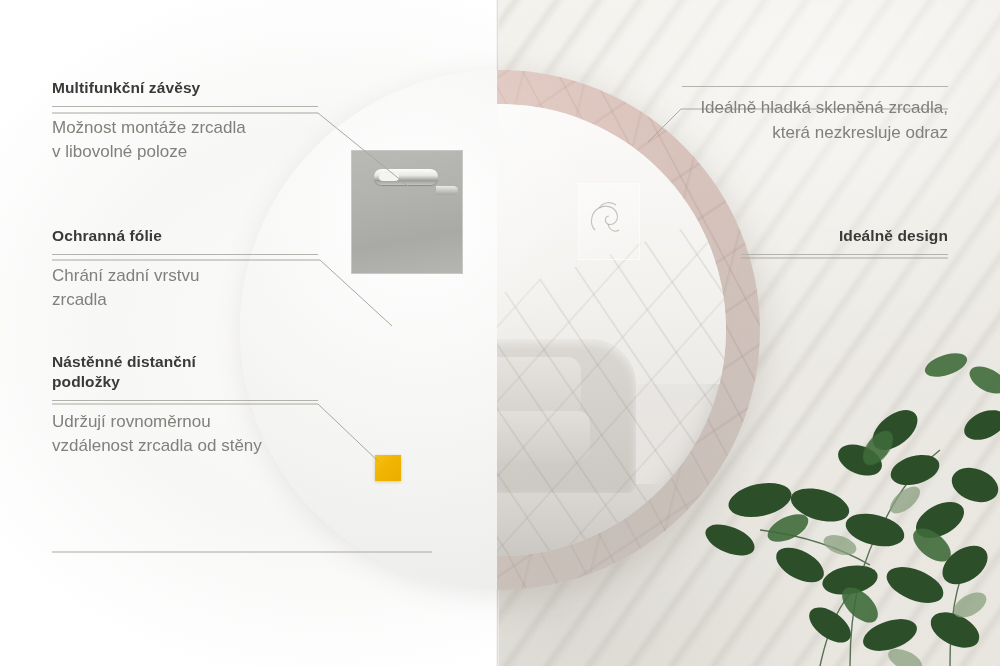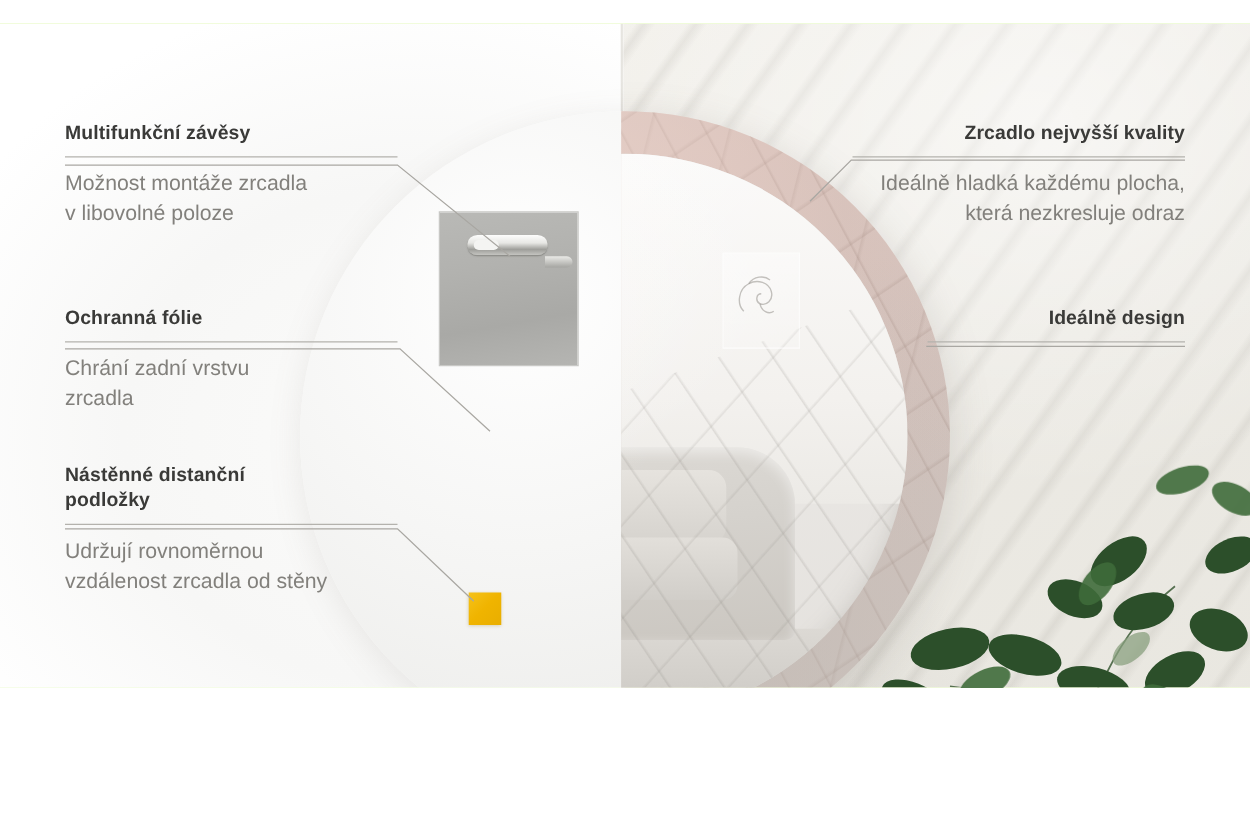--- a/index.html
+++ b/index.html
@@ -6,24 +6,23 @@
     margin: 0;
     padding: 0;
     background: #ffffff;
   }
   body {
     font-family: "Liberation Sans", sans-serif;
   }
   #stage {
     position: relative;
     width: 1000px;
-    height: 531px;
+    height: 666px;
     overflow: hidden;
-    background: #bef264;
-    margin-top: 19px;
+    background: #e5e5e5;
   }
 
   
   .bg-left {
     position: absolute;
     left: 0; top: 0;
     width: 500px; height: 666px;
     background:
       radial-gradient(ellipse 420px 360px at 330px 330px, #fbfbfa 0%, #f7f7f6 55%, #ffffff 100%),
       #ffffff;
@@ -385,23 +384,22 @@
 
   <div class="callout left-callout" style="left:52px; top:226px; width:266px;">
     <p class="callout-title">Ochranná fólie</p>
     <div class="callout-rule"></div>
     <p class="callout-desc">Chrání zadní vrstvu
 zrcadla</p>
   </div>
 
 
   <div class="callout right-callout" style="left:682px; top:78px; width:266px;">
-    <p class="callout-title">Zrcadlo nejvyšší kvality</p>
     <div class="callout-rule"></div>
-    <p class="callout-desc">Ideálně hladká každému plocha,
+    <p class="callout-desc">Ideálně hladká skleněná zrcadla,
 která nezkresluje odraz</p>
   </div>
 
   <div class="callout right-callout" style="left:742px; top:226px; width:206px;">
     <p class="callout-title">Ideálně design</p>
     <div class="callout-rule"></div>
   </div>
 
 </div>
 

